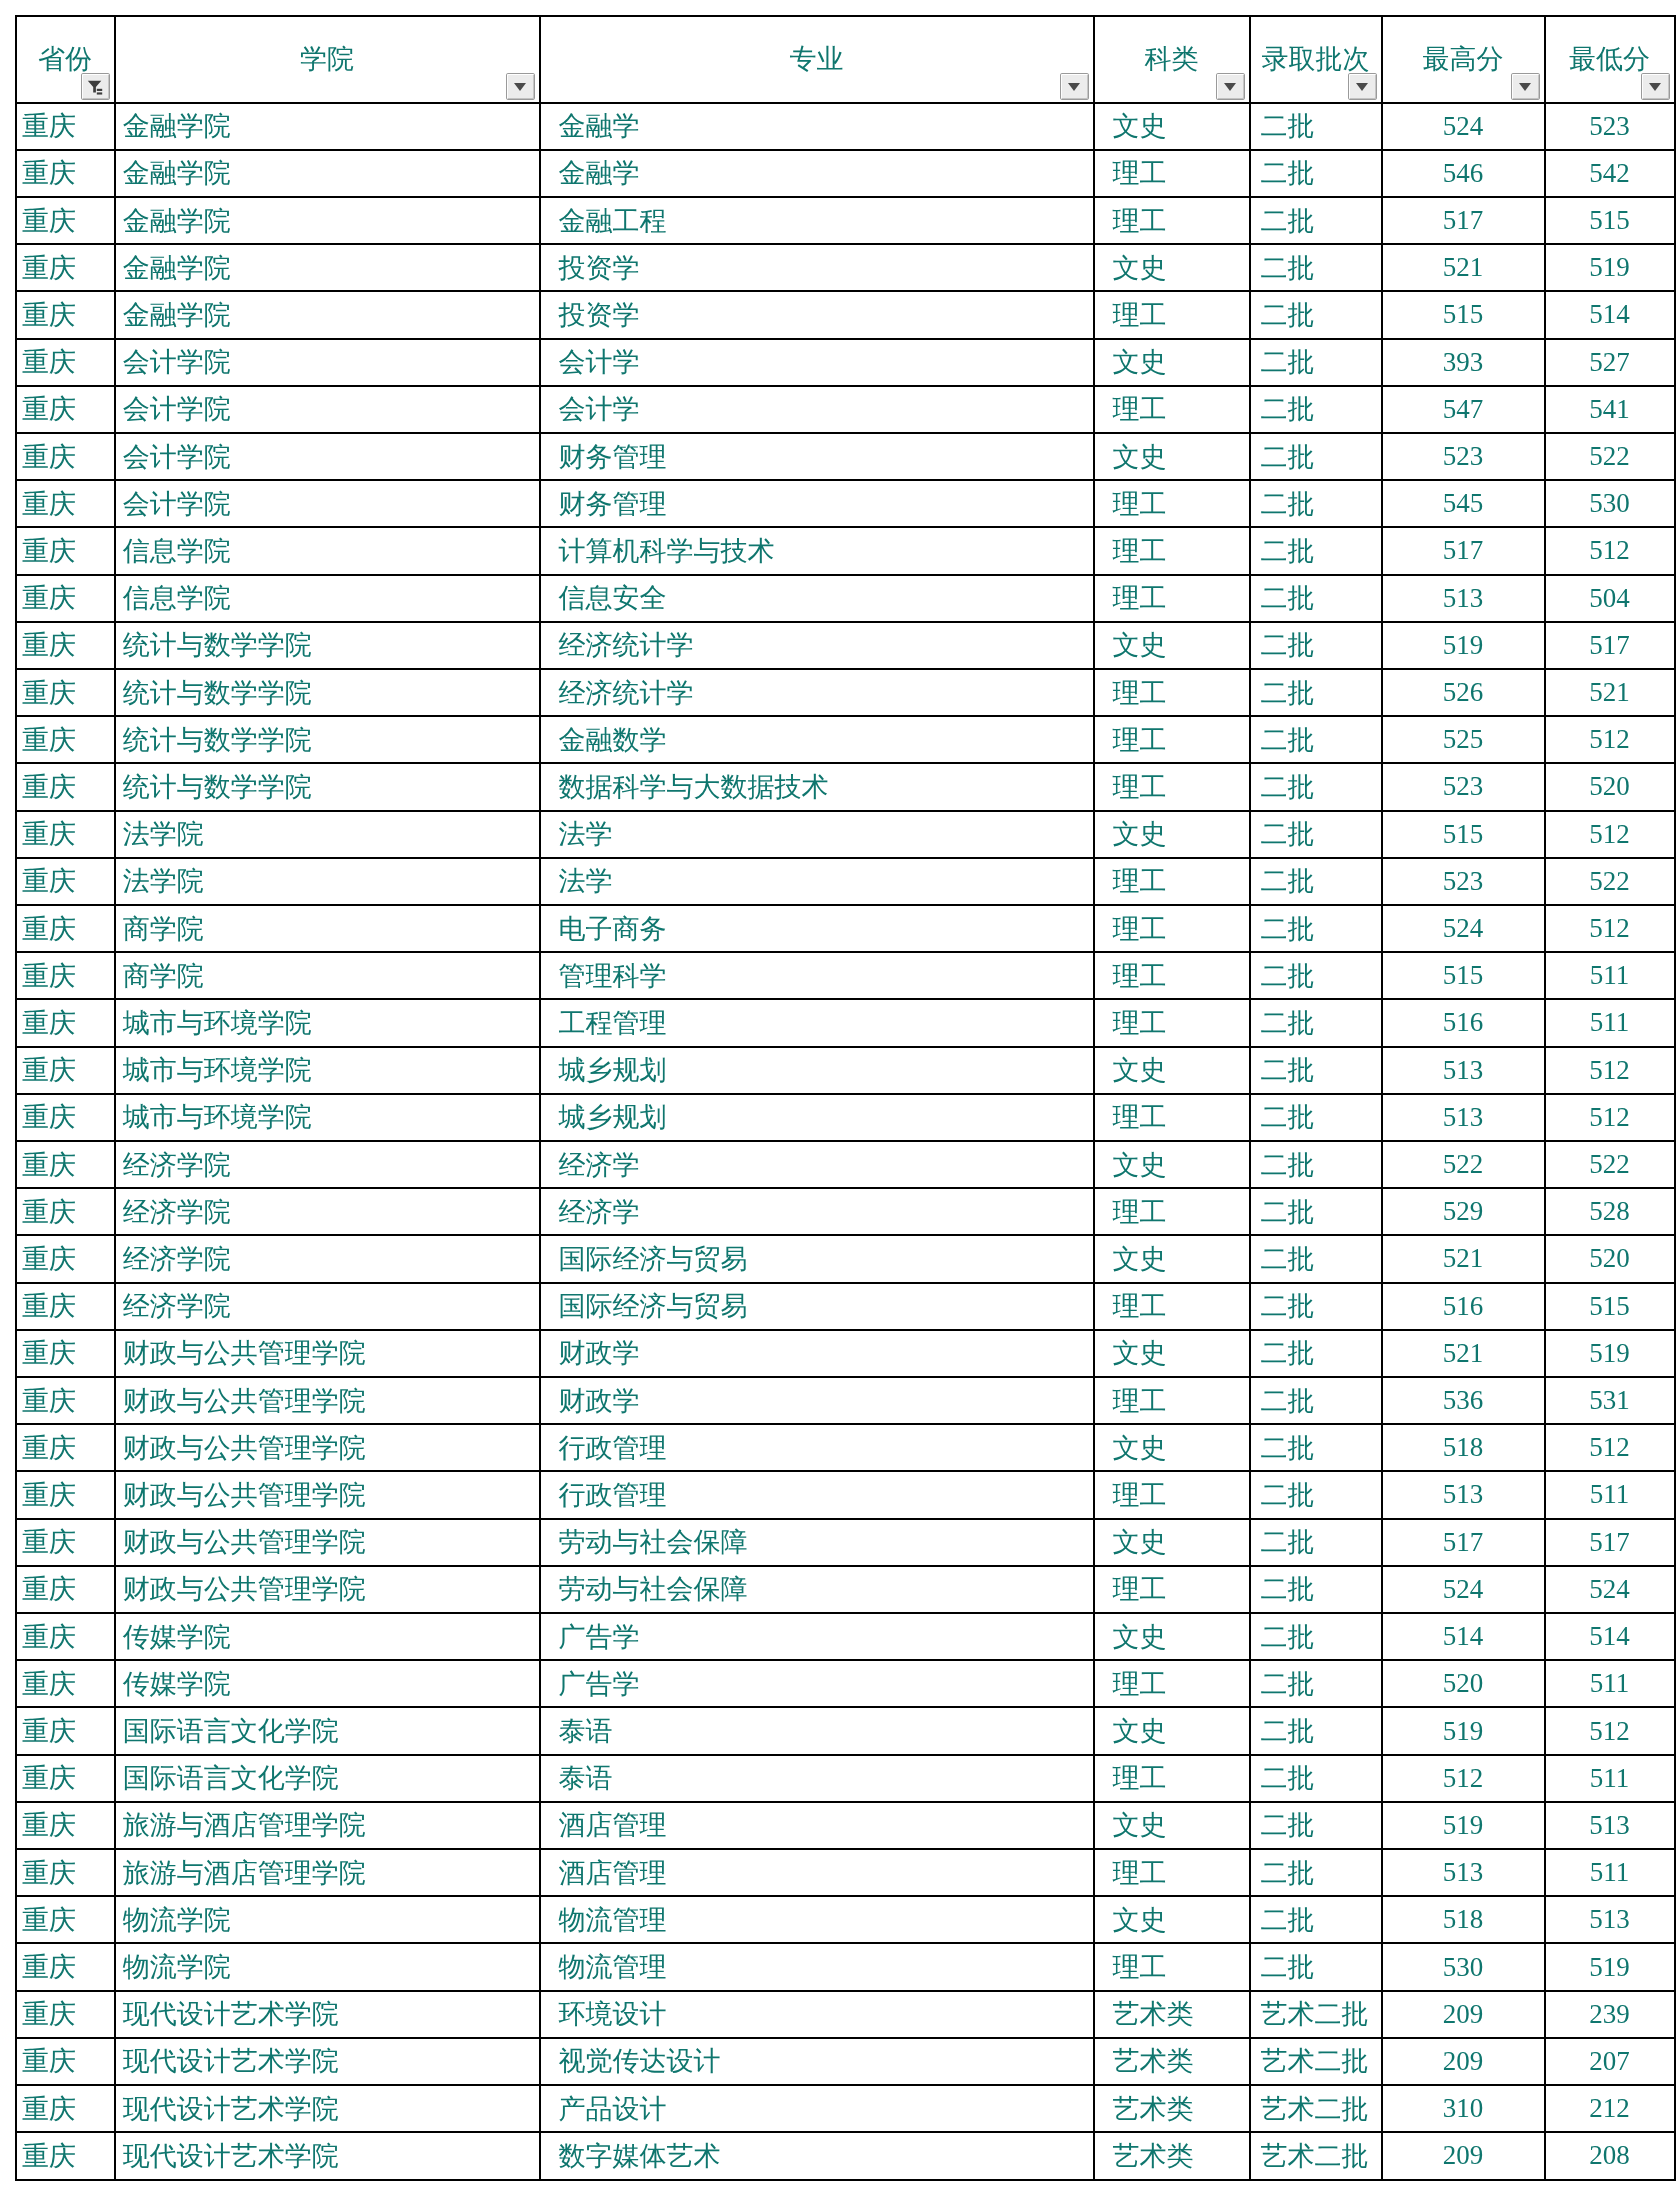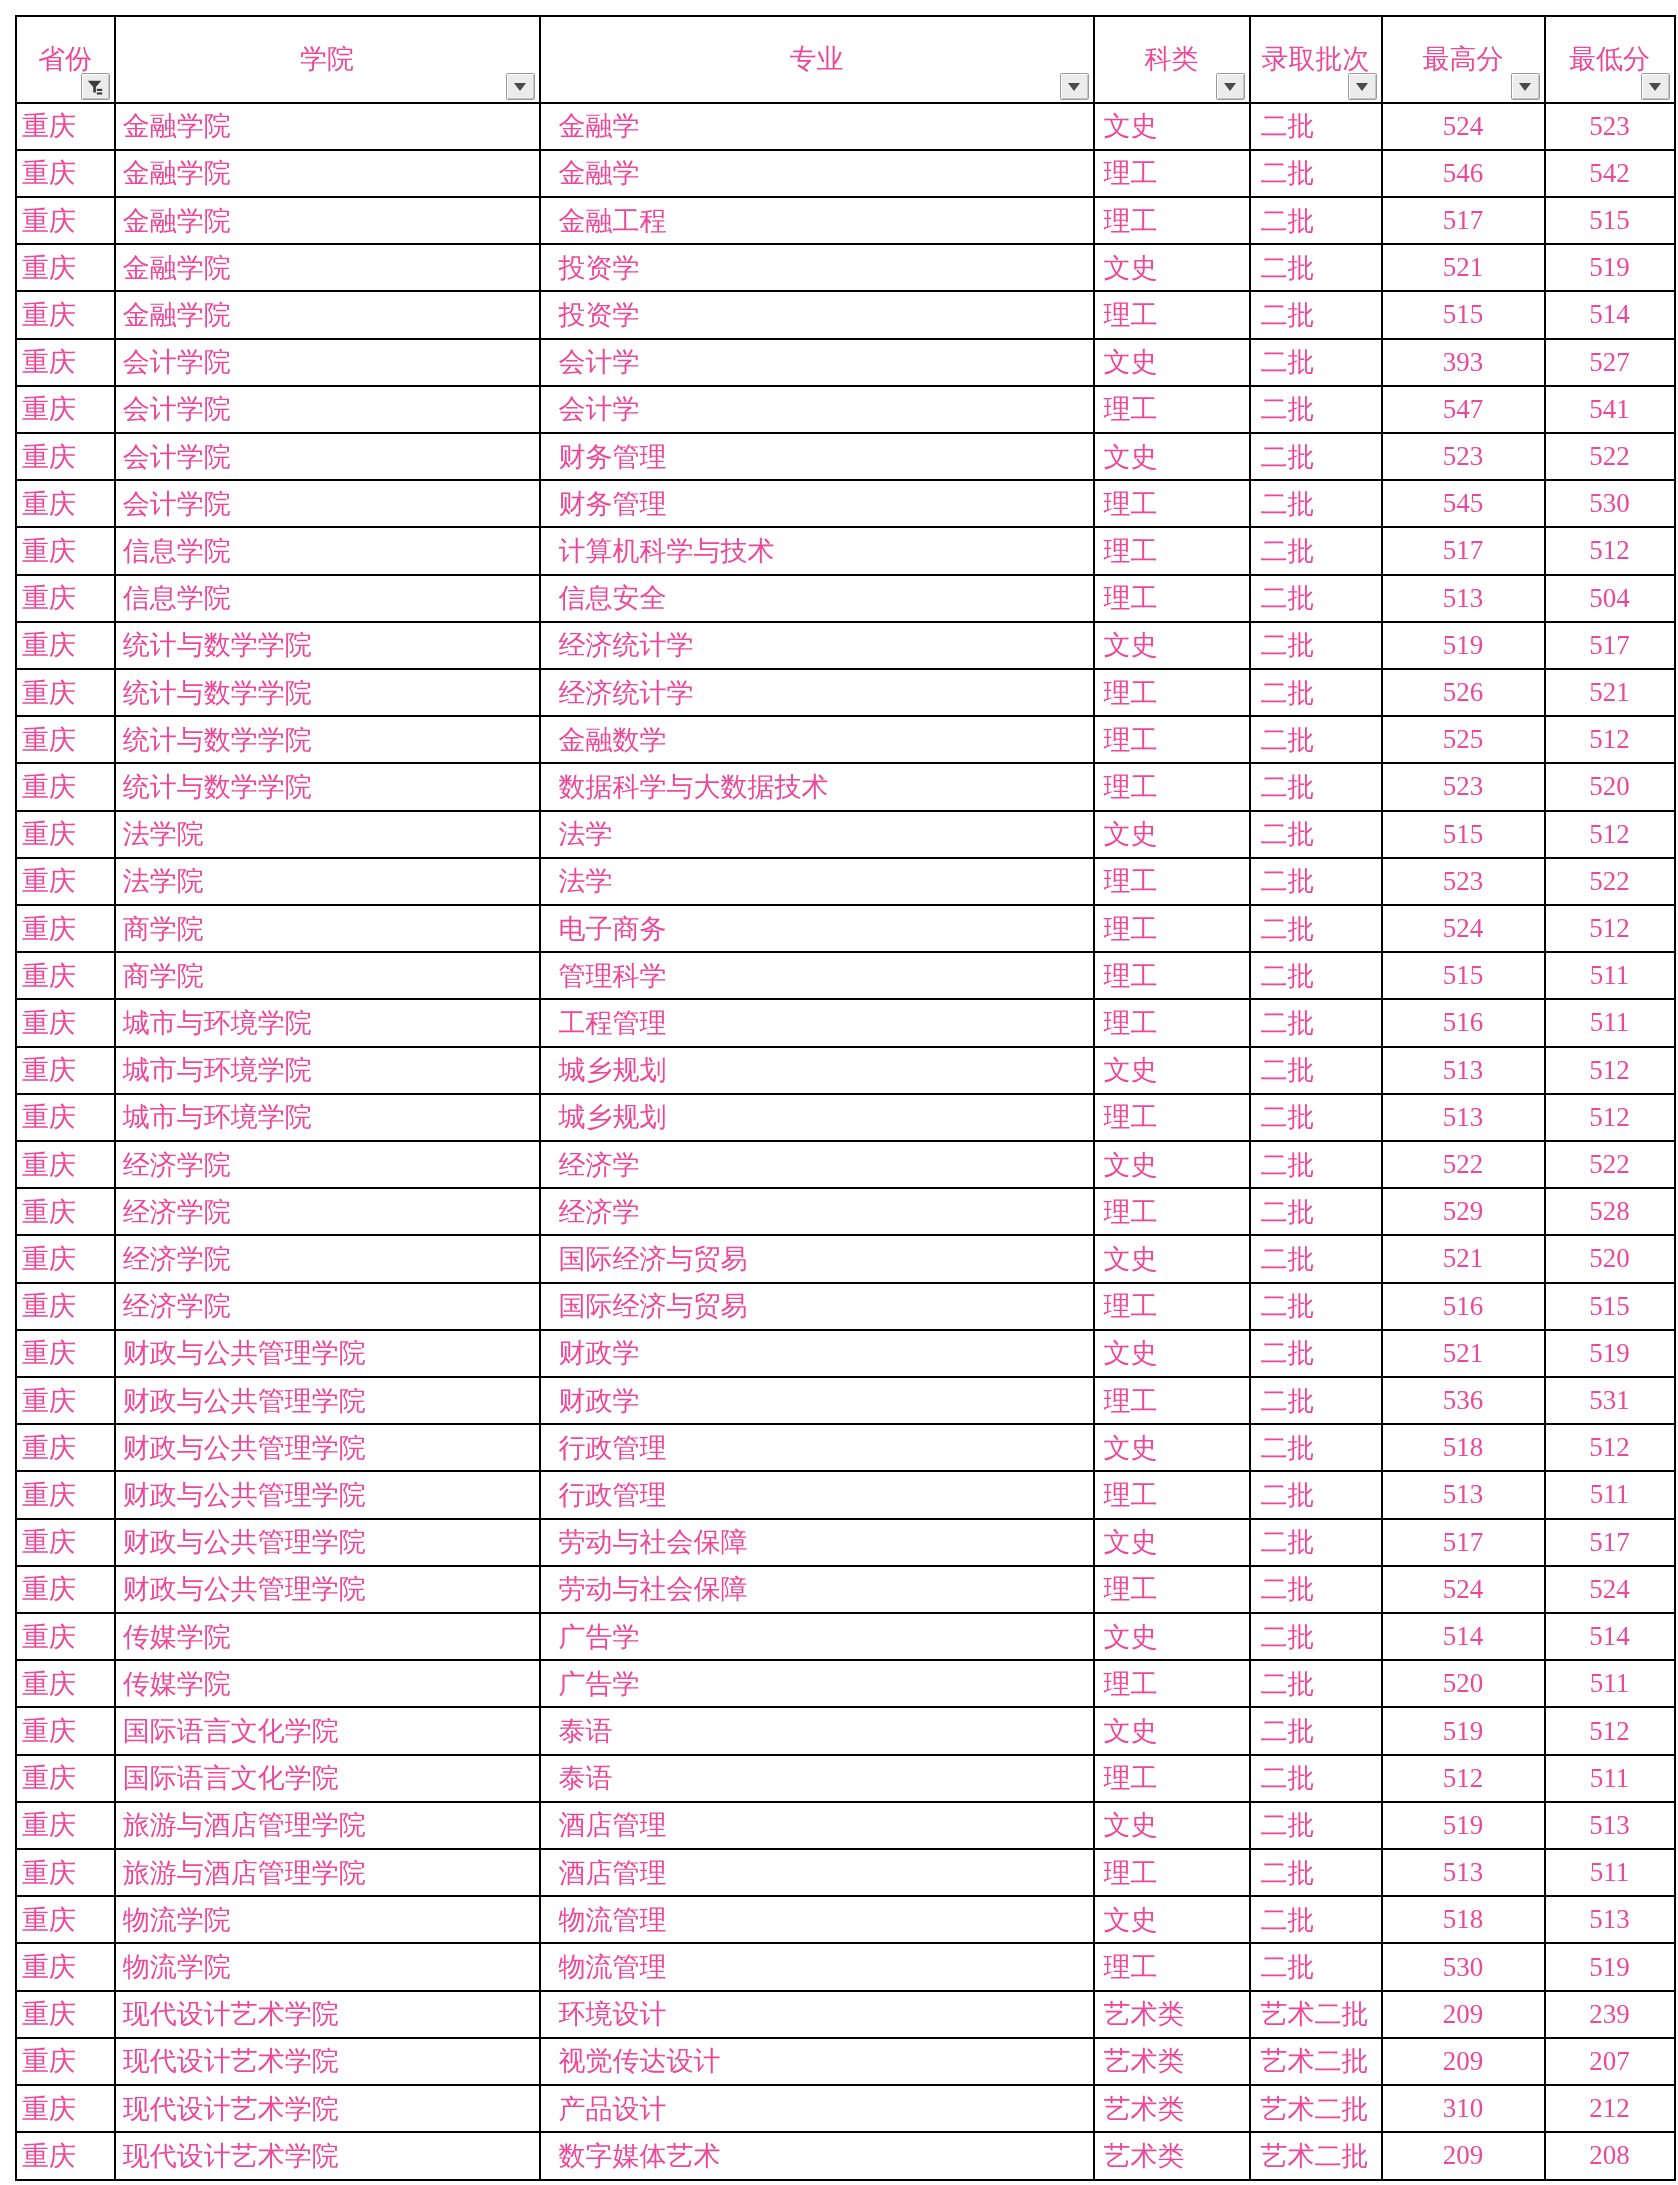--- a/index.html
+++ b/index.html
@@ -1,28 +1,28 @@
 <!DOCTYPE html>
 <html lang="zh" style="font-size:14.5px"><head>
 <meta charset="utf-8">
 <style>
   html,body{margin:0;padding:0;background:#ffffff;}
   body{width:1679px;height:2186px;overflow:hidden;}
   .page{position:relative;width:1347px;height:2186px;
-        font-family:"Liberation Serif","DejaVu Serif",serif;color:#ec4899;}
+        font-family:"Liberation Serif","DejaVu Serif",serif;color:#0f766e;}
   table.grid{position:absolute;left:14.5px;top:14.5px;width:1659px;height:2166px;
              border-collapse:collapse;table-layout:fixed;background:#fff;}
   th,td{border:2.7px solid #000;overflow:hidden;white-space:nowrap;padding:0;}
   thead tr{height:87px;}
   th{position:relative;font-weight:normal;font-size:27px;text-align:center;vertical-align:middle;}
   td{font-size:27px;vertical-align:middle;}
   .c-province{padding-left:5.4px;}
   .c-college{padding-left:7.2px;}
   .c-major{padding-left:18px;}
-  .c-category{padding-left:9px;margin-left:8px;}
+  .c-category{padding-left:18px;margin-left:8px;}
   .c-batch{padding-left:10px;}
   .c-max,.c-min{text-align:center;}
   .filter-btn{position:absolute;right:3.6px;bottom:1.8px;width:27px;height:24.4px;
               background:#ececec;border:0.9px solid #9a9a9a;border-radius:1.8px;
               box-shadow:inset 0.9px 0.9px 0 #ffffff, inset -0.9px -0.9px 0 #c2c2c2;
               display:flex;align-items:center;justify-content:center;cursor:pointer;padding:0;}
   .tri{width:0;height:0;border-left:6.3px solid transparent;border-right:6.3px solid transparent;
        border-top:8.1px solid #4a4a4a;margin-top:1.8px;}
 </style>
 </head>

